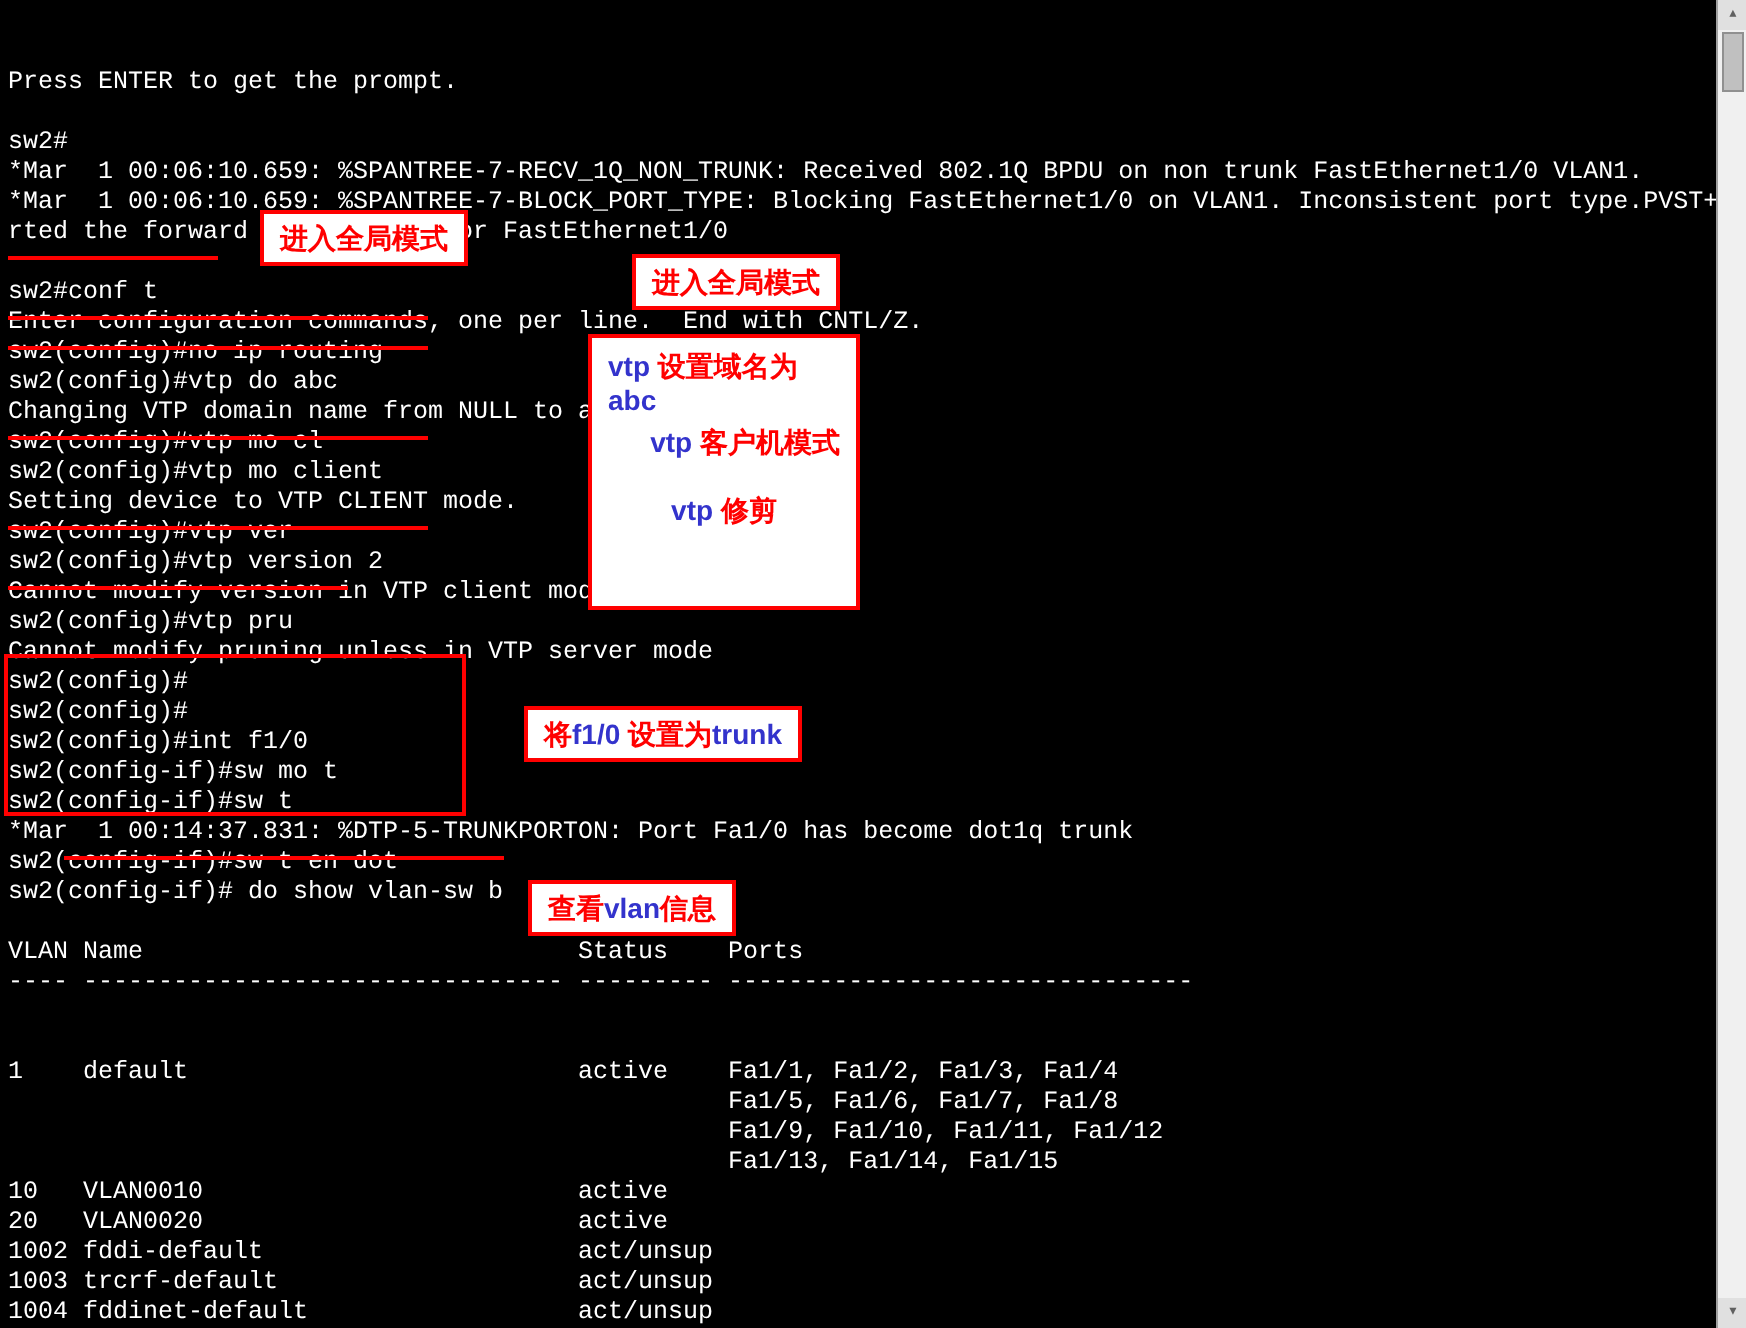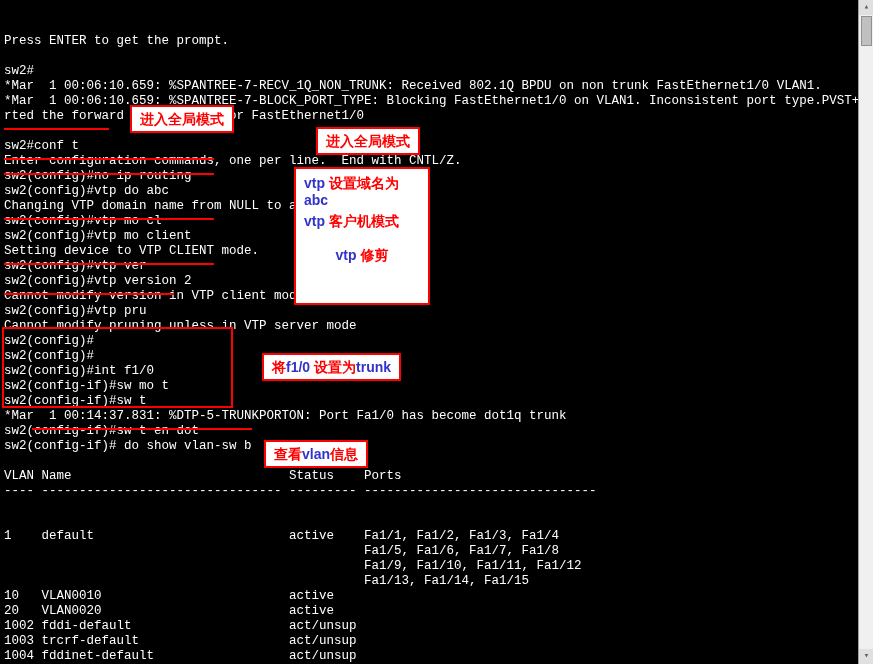--- a/index.html
+++ b/index.html
@@ -89,21 +89,21 @@
 <div class="underline-red" style="left:4px; top:263px; width:210px;"></div>
 <div class="underline-red" style="left:4px; top:293px; width:170px;"></div>
 <div class="underline-red" style="left:32px; top:428px; width:220px;"></div>
 
 <div class="box-red" style="left:2px; top:327px; width:231px; height:81px;"></div>
 
 <div class="callout" style="left:130px; top:105px;">进入全局模式</div>
 <div class="callout" style="left:316px; top:127px;">进入全局模式</div>
 <div class="callout" style="left:294px; top:167px; width:136px; height:138px; line-height:1.2;">
   <div style="margin-top:3px;"><span class="blue">vtp</span> <span>设置域名为</span><span class="blue">abc</span></div>
-  <div style="margin-top:4px;"><span class="blue">vtp</span> <span>客户机模式</span></div>
+  <div style="margin-top:4px;text-align:right;"><span class="blue">vtp</span> <span>客户机模式</span></div>
   <div style="margin-top:18px;text-align:center;"><span class="blue">vtp</span> <span>修剪</span></div>
 </div>
 <div class="callout" style="left:262px; top:353px;text-align:center;">
   <span>将</span><span class="blue">f1/0</span> <span>设置为</span><span class="blue">trunk</span>
 </div>
 <div class="callout" style="left:264px; top:440px;">
   <span>查看</span><span class="blue">vlan</span><span>信息</span>
 </div>
 
 <div class="scrollbar">

